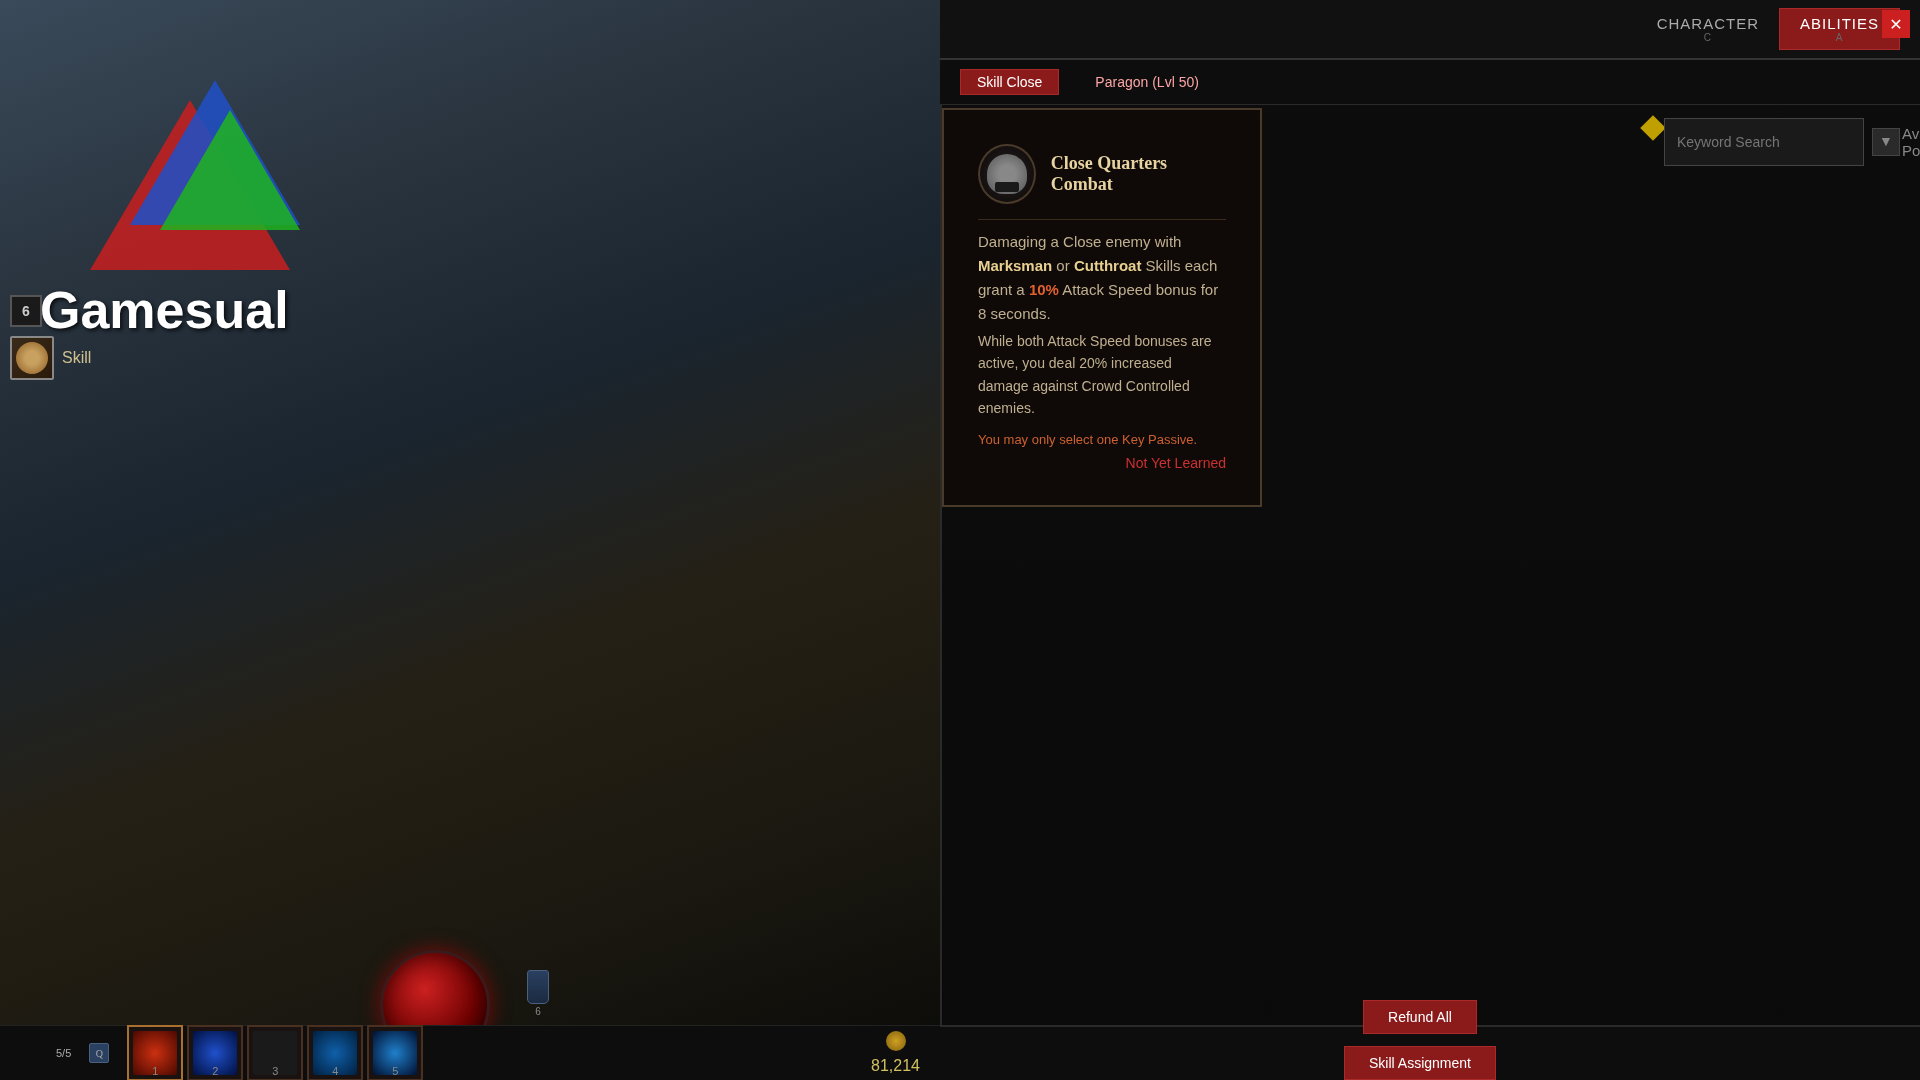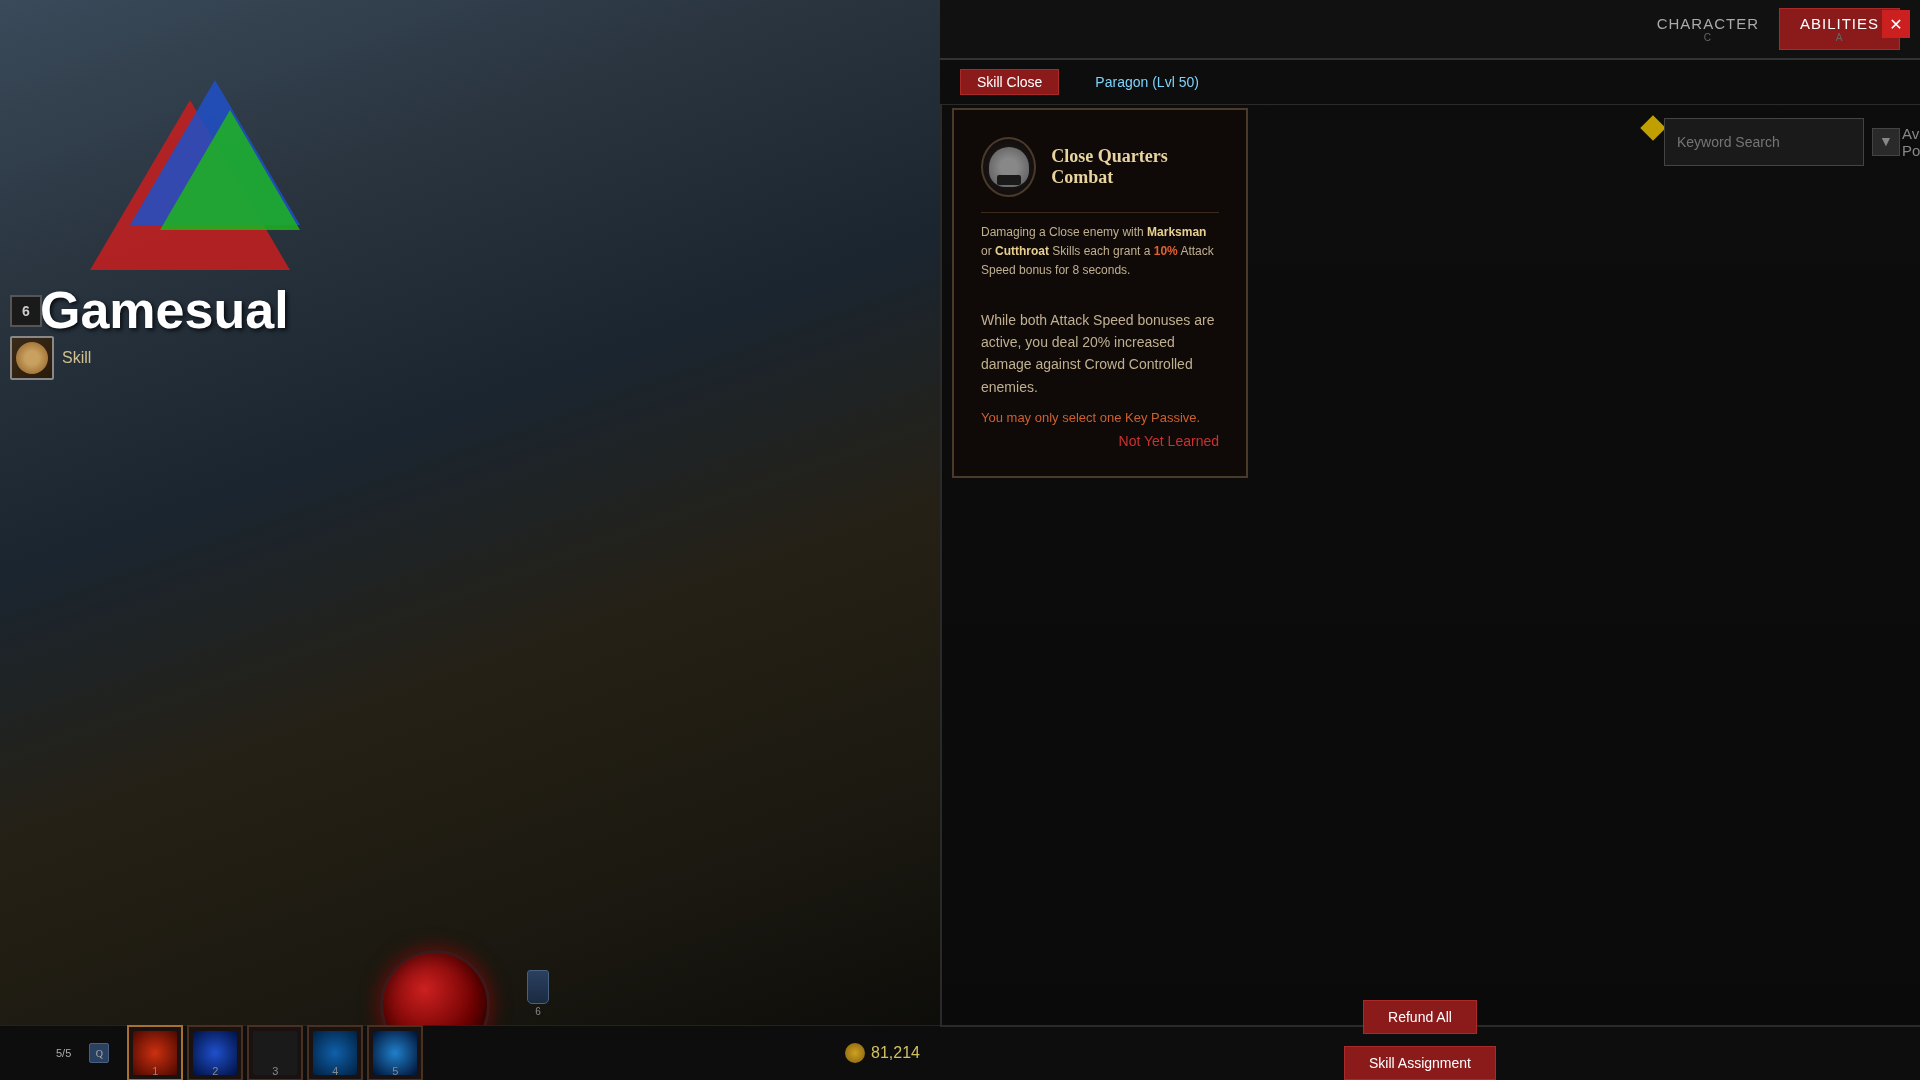--- a/index.html
+++ b/index.html
@@ -216,20 +216,21 @@
       position: absolute;
       bottom: 26px;
       left: 810px;
       display: flex;
       align-items: center;
       gap: 6px;
       z-index: 21;
       color: #d0c060;
       font-size: 16px;
       font-family: Arial, sans-serif;
+      flex-direction: column;
     }
     .gold-icon {
       width: 20px;
       height: 20px;
       background: radial-gradient(circle, #d0a020, #806010);
       border-radius: 50%;
     }
 
     
     #right-panel {
@@ -302,21 +303,21 @@
       height: 45px;
       background: #0d0d0d;
       display: flex;
       align-items: center;
       padding: 0 20px;
       border-bottom: 1px solid #2a2a2a;
       gap: 20px;
     }
     .sub-tab {
       padding: 4px 16px;
-      color: #7dd3fc;
+      color: #fca5a5;
       font-family: Arial, sans-serif;
       font-size: 14px;
       cursor: pointer;
     }
     .sub-tab.active {
       color: #fff;
       background: #8b1a1a;
       border: 1px solid #aa2a2a;
     }
 
@@ -394,25 +395,25 @@
       left: 940px;
       width: 980px;
       height: 870px;
       overflow: hidden;
     }
 
     
     #skill-tooltip {
       position: absolute;
       top: 108px;
-      left: 10px;
-      width: 296px;
+      left: 0px;
+      width: 320px;
       background: rgba(15, 10, 8, 0.97);
       border: 2px solid #4a3a2a;
-      padding: 27px;
+      padding: 34px;
       z-index: 100;
     }
     .tooltip-header {
       display: flex;
       align-items: center;
       gap: 15px;
       margin-bottom: 15px;
     }
     .tooltip-skill-icon {
       width: 60px;
@@ -443,24 +444,24 @@
       border-radius: 2px;
     }
     .tooltip-title {
       color: #e8d4a0;
       font-size: 18px;
       font-weight: bold;
       font-family: Georgia, serif;
     }
     .tooltip-body {
       color: #c0b090;
-      font-size: 12px;
+      font-size: 15px;
       font-family: Arial, sans-serif;
       line-height: 1.6;
-      margin-bottom: 28px;
+      margin-bottom: 4px;
     }
     .tooltip-body .highlight {
       color: #e8d090;
       font-weight: bold;
     }
     .tooltip-body .highlight-red {
       color: #e06030;
       font-weight: bold;
     }
     .tooltip-body2 {

